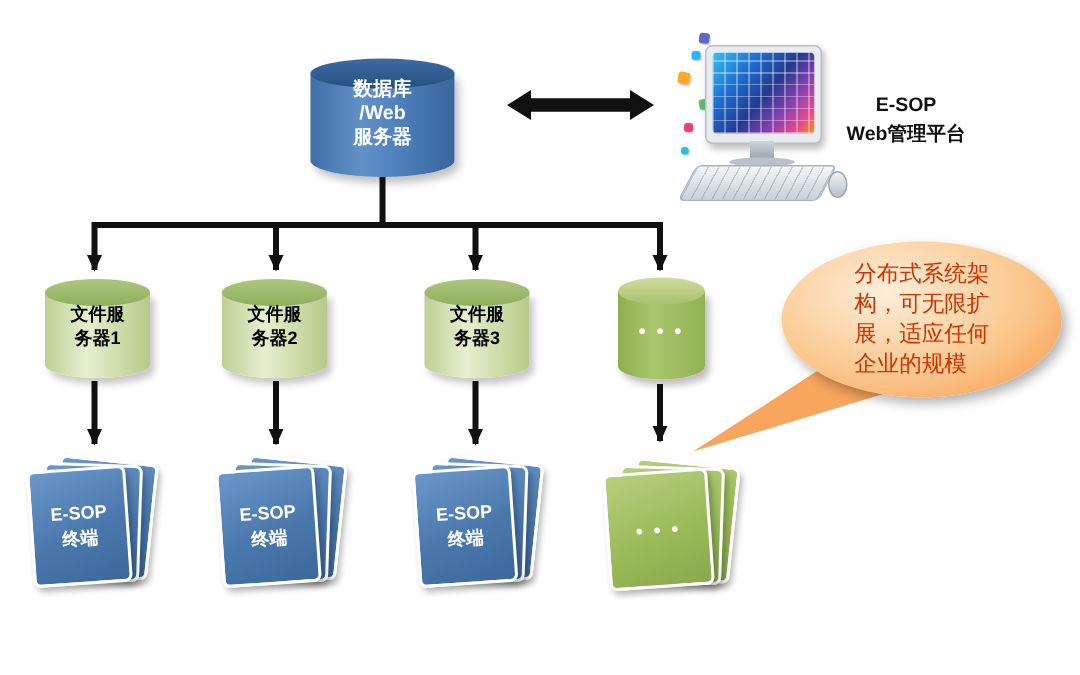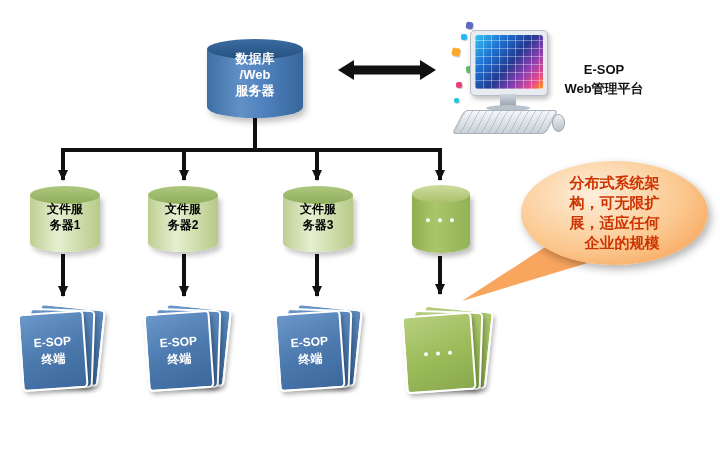--- a/index.html
+++ b/index.html
@@ -83,21 +83,21 @@
   .tile.t6{left:2px;top:78px;width:5px;height:5px;background:#26c6da;}
 
   .platform-label{position:absolute;left:548px;top:60px;width:112px;z-index:2;text-align:center;
                   color:#111111;font-weight:bold;font-size:13px;line-height:19px;white-space:pre-line;}
 
   
   .callout{position:absolute;left:521px;top:161px;width:187px;height:104px;border-radius:50%;z-index:3;
     background:radial-gradient(ellipse at 38% 32%, #fdeeda 0%, #fbc88f 55%, #f79646 100%);
     box-shadow:3px 4px 8px rgba(0,0,0,.3);
     display:flex;align-items:center;justify-content:center;}
-  .callout-text{color:#cc3300;font-weight:bold;font-size:15px;line-height:20px;text-align:right;white-space:pre-line;}
+  .callout-text{color:#cc3300;font-weight:normal;font-size:15px;line-height:20px;text-align:left;white-space:pre-line;}
 </style>
 </head>
 <body>
 
 <div class="canvas">
 
   <svg class="connectors" viewBox="0 0 720 450" xmlns="http://www.w3.org/2000/svg">
     <defs>
       <marker id="arr" markerUnits="userSpaceOnUse" markerWidth="16" markerHeight="14" refX="10" refY="5" orient="auto">
         <path d="M0,0 L11,5 L0,10 Z" fill="#111111"></path>

